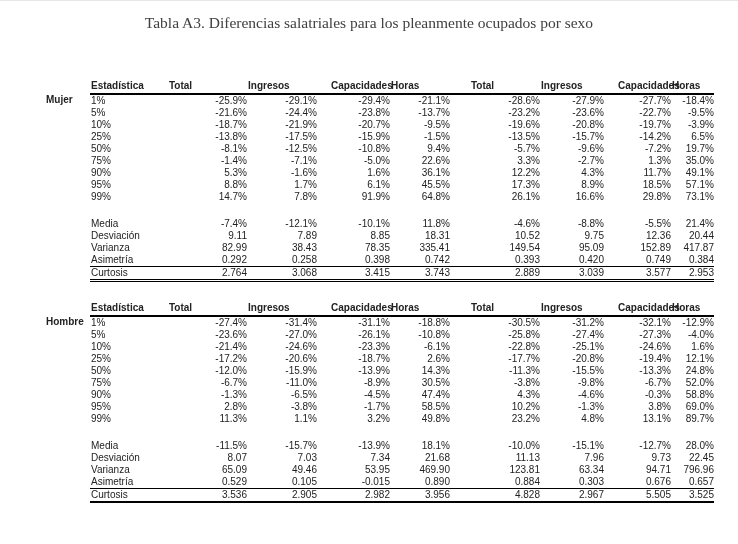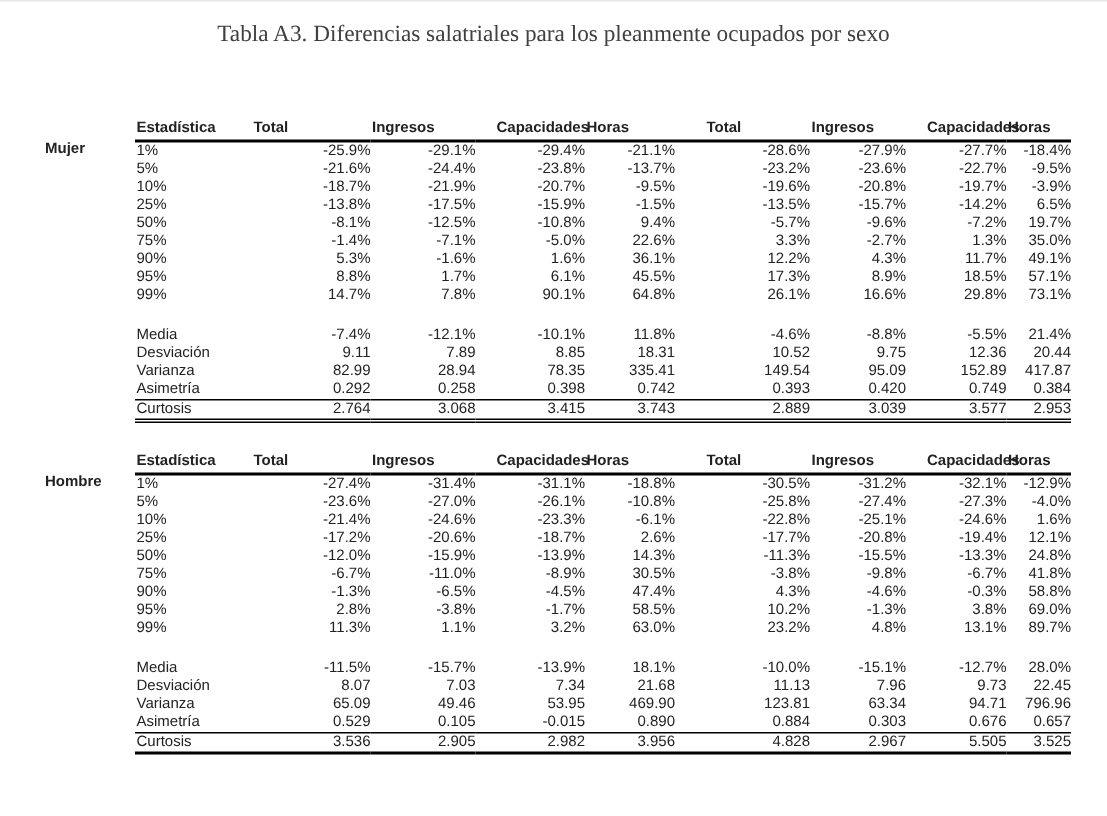--- a/index.html
+++ b/index.html
@@ -18,21 +18,21 @@
     padding-top: 13px;
     color: #404040;
   }
   #sections {
     margin-top: 43px;
     padding-left: 30px;
   }
   .section { position: relative; margin-bottom: 15px; }
   .group-label {
     position: absolute;
-    left: 0; top: 19px;
+    left: 16px; top: 19px;
     font-weight: bold;
     font-size: 10px;
     color: #222;
   }
   table.stats-table {
     margin-left: 60px;
     border-collapse: collapse;
     table-layout: fixed;
     width: 624px;
   }
@@ -184,21 +184,21 @@
             <td>45.5%</td>
             <td>17.3%</td>
             <td>8.9%</td>
             <td>18.5%</td>
             <td>57.1%</td>
           </tr>
           <tr>
             <td>99%</td>
             <td>14.7%</td>
             <td>7.8%</td>
-            <td>90.1%</td>
+            <td>91.9%</td>
             <td>64.8%</td>
             <td>26.1%</td>
             <td>16.6%</td>
             <td>29.8%</td>
             <td>73.1%</td>
           </tr>
         </tbody>
       <tbody class="stats">
           <tr class="spacer">
             <td colspan="9"></td>
@@ -221,21 +221,21 @@
             <td>8.85</td>
             <td>18.31</td>
             <td>10.52</td>
             <td>9.75</td>
             <td>12.36</td>
             <td>20.44</td>
           </tr>
           <tr>
             <td>Varianza</td>
             <td>82.99</td>
-            <td>28.94</td>
+            <td>38.43</td>
             <td>78.35</td>
             <td>335.41</td>
             <td>149.54</td>
             <td>95.09</td>
             <td>152.89</td>
             <td>417.87</td>
           </tr>
           <tr>
             <td>Asimetría</td>
             <td>0.292</td>
@@ -347,21 +347,21 @@
           </tr>
           <tr>
             <td>75%</td>
             <td>-6.7%</td>
             <td>-11.0%</td>
             <td>-8.9%</td>
             <td>30.5%</td>
             <td>-3.8%</td>
             <td>-9.8%</td>
             <td>-6.7%</td>
-            <td>41.8%</td>
+            <td>52.0%</td>
           </tr>
           <tr>
             <td>90%</td>
             <td>-1.3%</td>
             <td>-6.5%</td>
             <td>-4.5%</td>
             <td>47.4%</td>
             <td>4.3%</td>
             <td>-4.6%</td>
             <td>-0.3%</td>
@@ -376,21 +376,21 @@
             <td>10.2%</td>
             <td>-1.3%</td>
             <td>3.8%</td>
             <td>69.0%</td>
           </tr>
           <tr>
             <td>99%</td>
             <td>11.3%</td>
             <td>1.1%</td>
             <td>3.2%</td>
-            <td>63.0%</td>
+            <td>49.8%</td>
             <td>23.2%</td>
             <td>4.8%</td>
             <td>13.1%</td>
             <td>89.7%</td>
           </tr>
         </tbody>
       <tbody class="stats">
           <tr class="spacer">
             <td colspan="9"></td>
           </tr>

